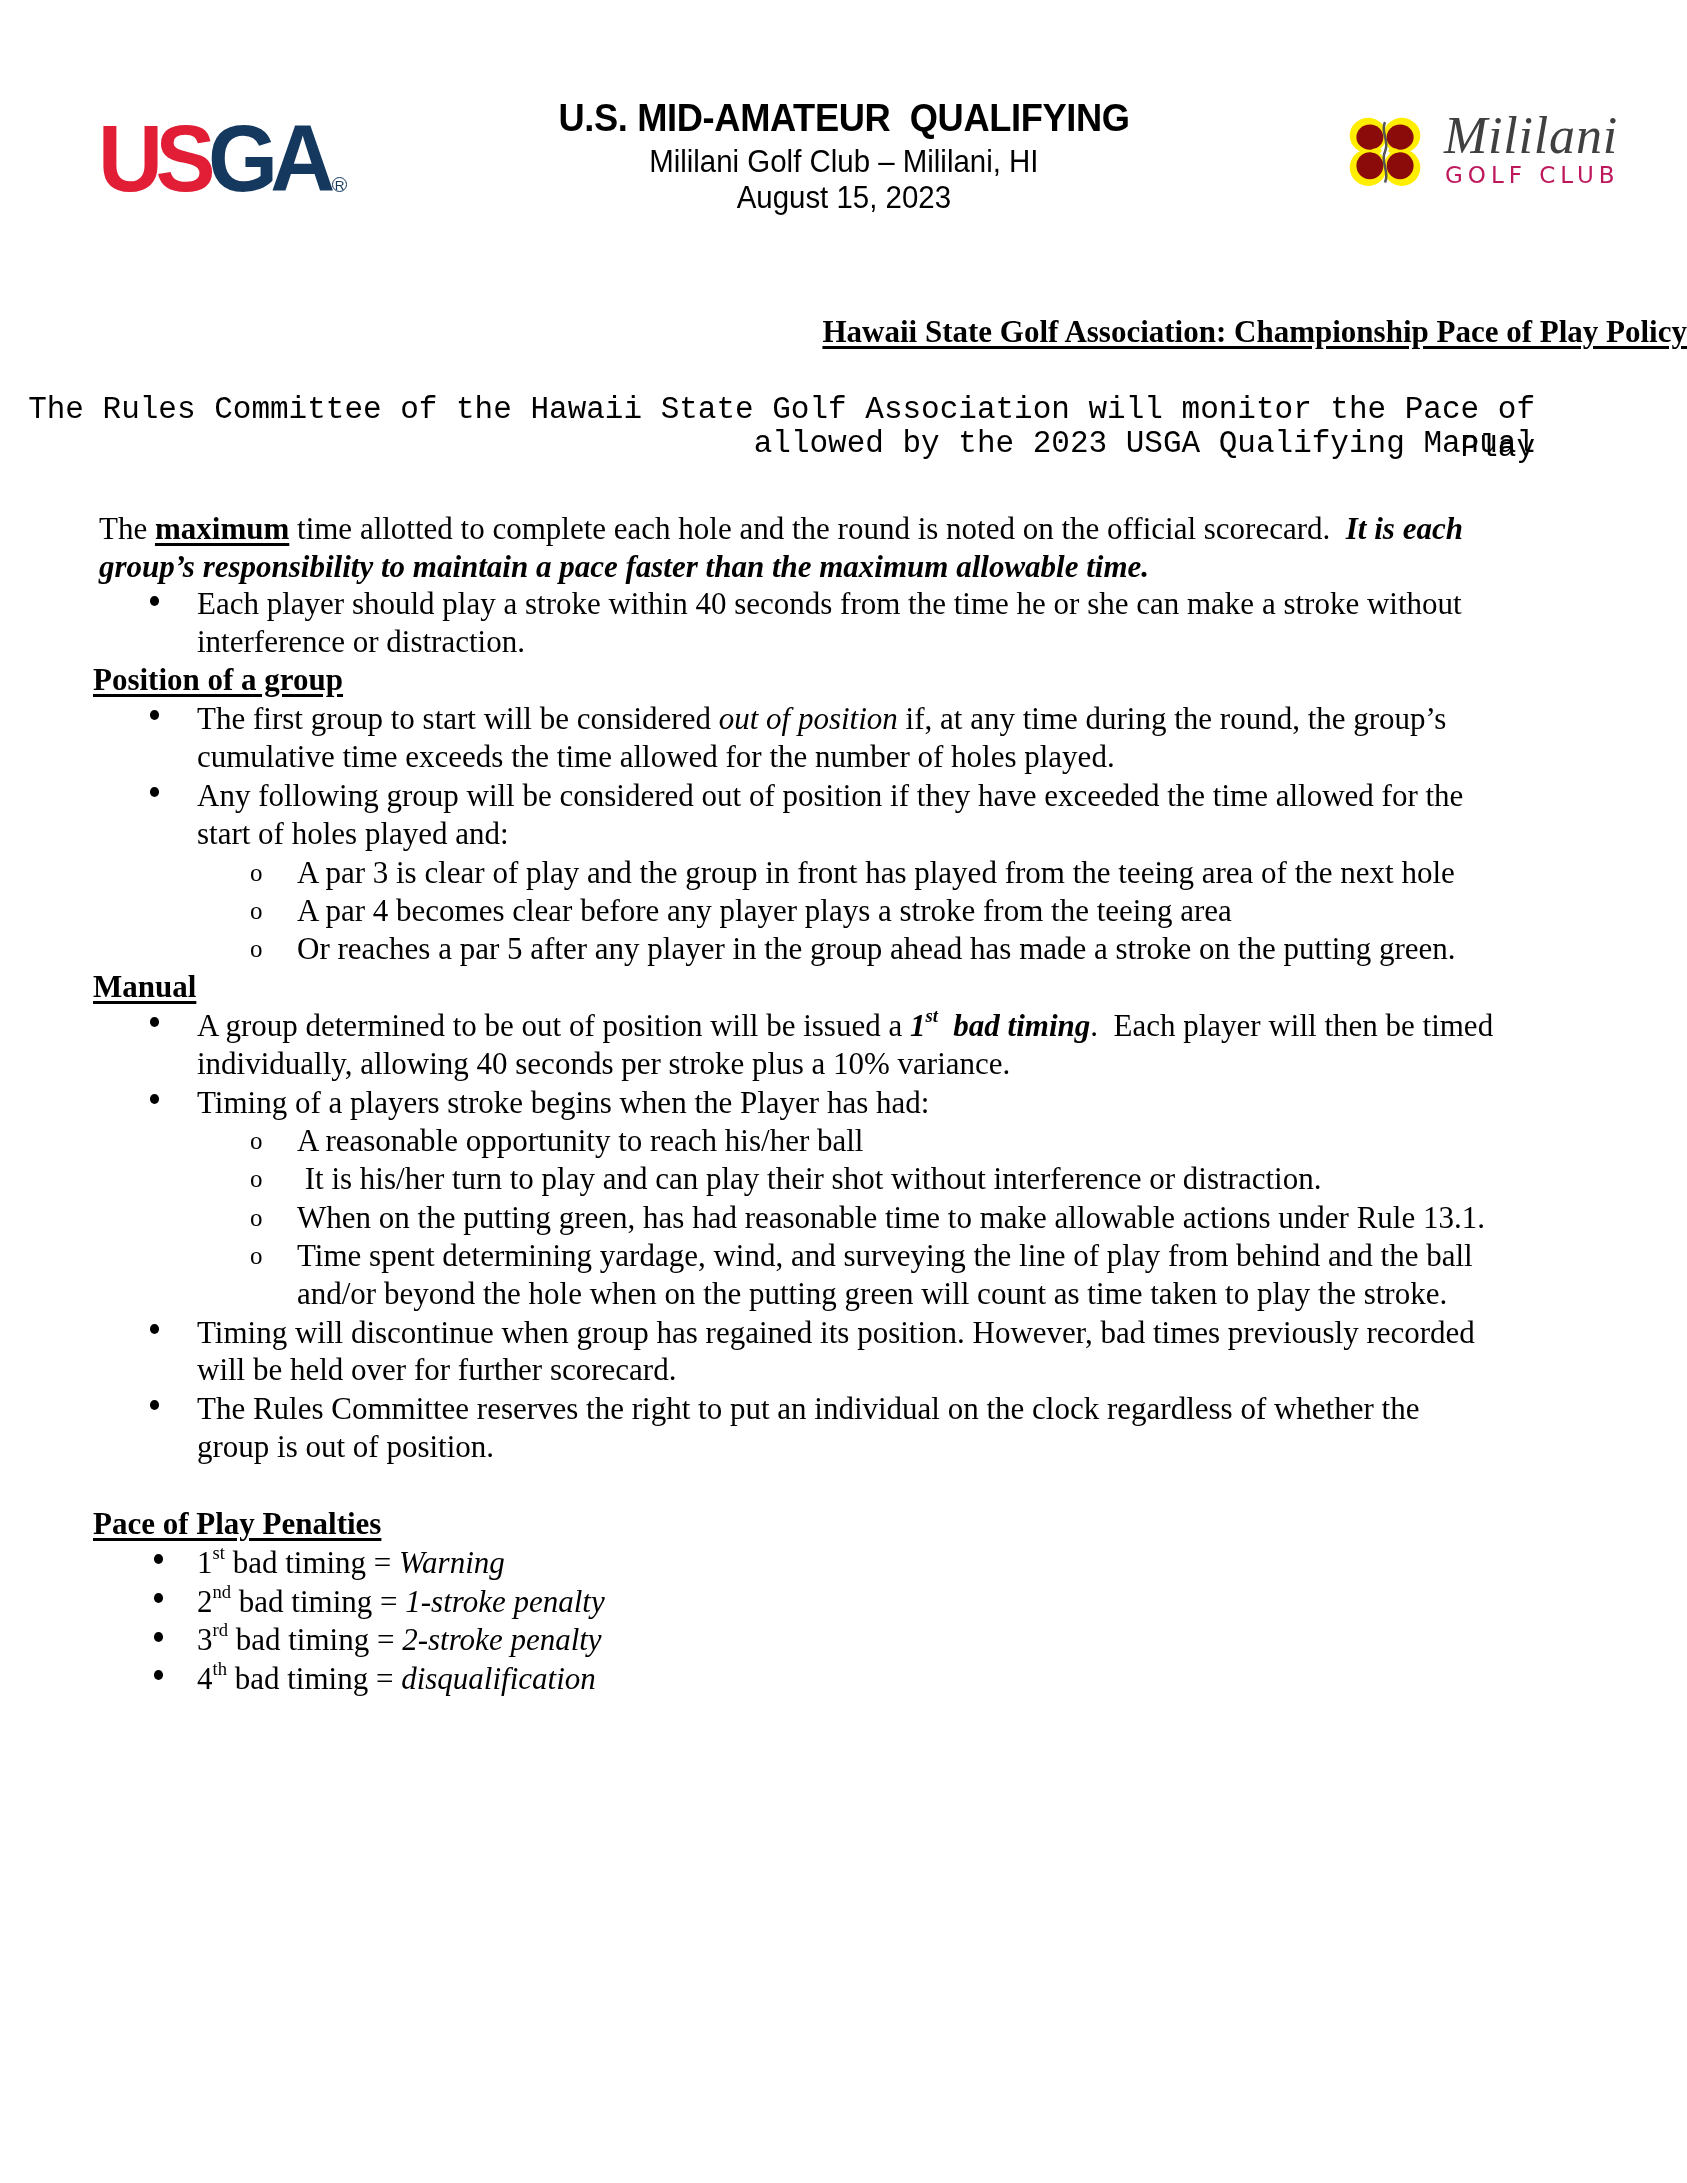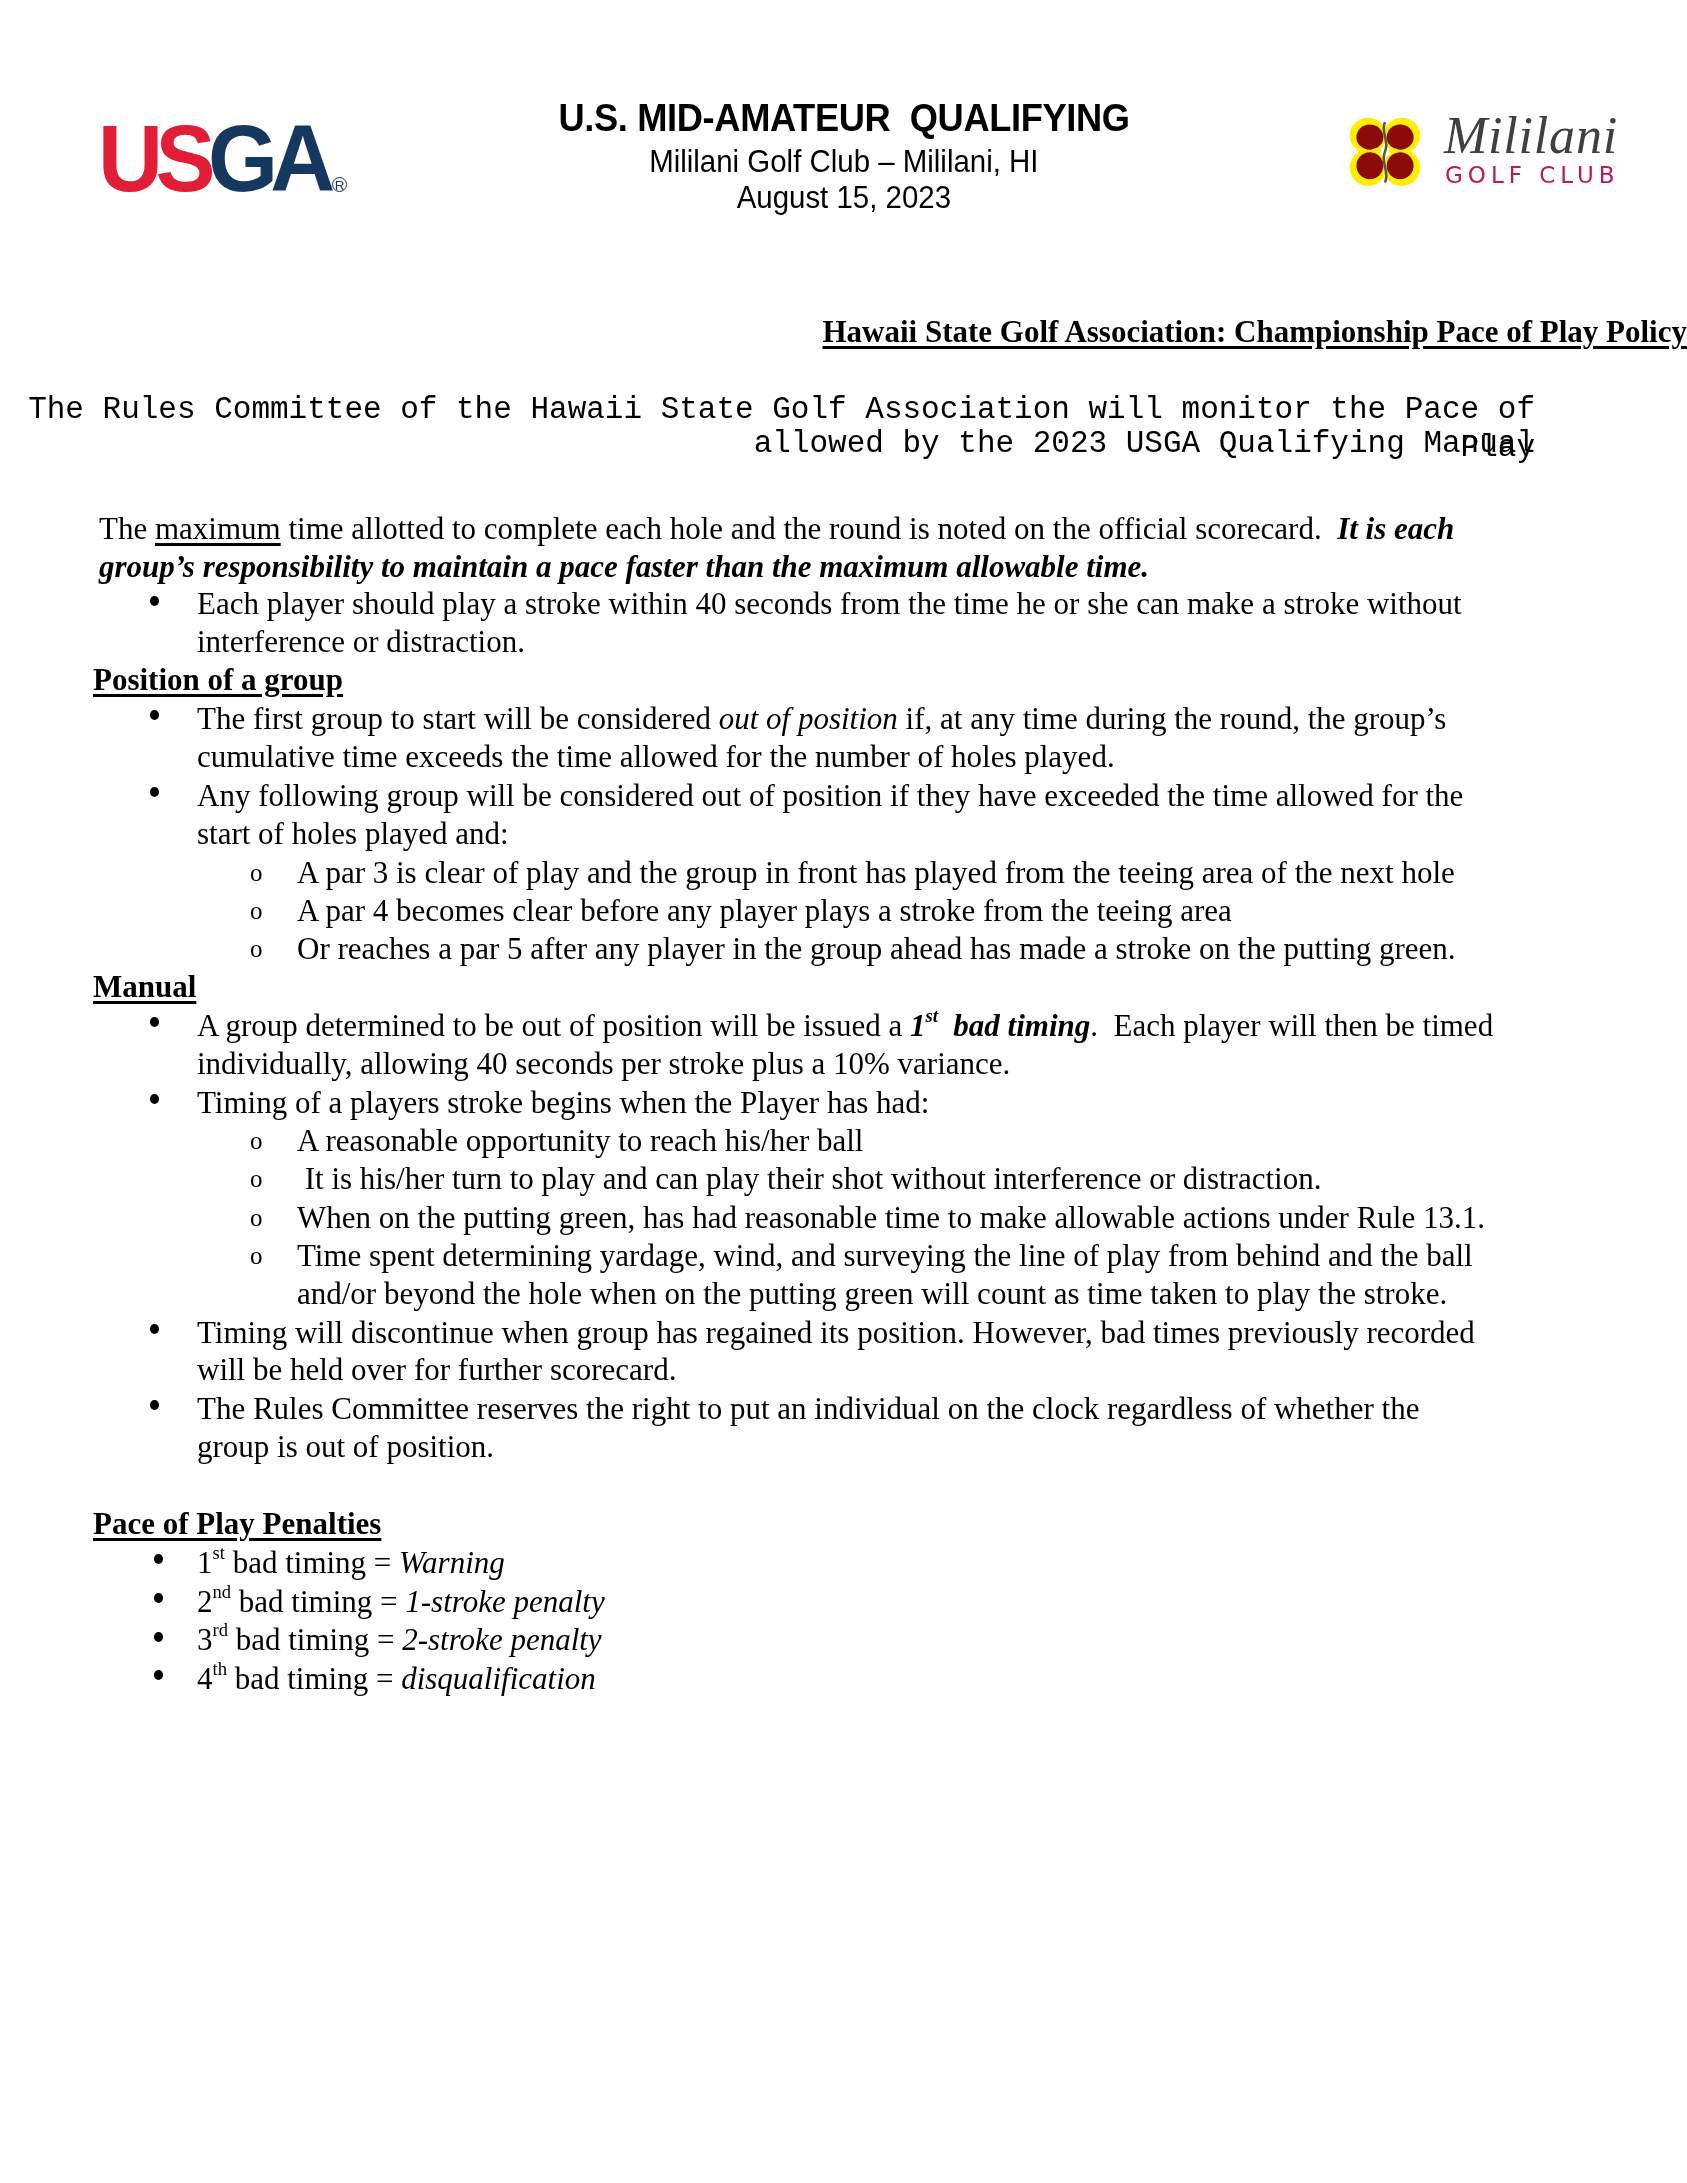--- a/index.html
+++ b/index.html
@@ -18,21 +18,21 @@
   .center-line { position: absolute; left: 0; width: 1535px; text-align: right; font-size: 31px; line-height: 38px; font-family: Liberation Mono, monospace; }
   .sec-head { position: absolute; left: 93px; font-weight: bold; font-size: 31px; line-height: 38px;
               text-decoration: underline; text-decoration-thickness: 2.5px; text-underline-offset: 4.2px; }
   .bullet { position: absolute; left: 148px; width: 13.5px; height: 13.5px; }
   .bullet::before { content: ""; position: absolute; left: 1.7px; top: 0; width: 9.3px; height: 10px; border-radius: 50%; background: #000; }
   .sub-bullet { position: absolute; left: 250px; font-size: 25px; line-height: 38px; }
   .b-text { left: 197px; }
   .s-text { left: 297px; }
   .p-text { left: 197px; }
   sup { font-size: 60%; line-height: 0; position: relative; top: -0.15em; vertical-align: super; }
-  .u-bold { font-weight: normal; text-decoration: underline; text-decoration-thickness: 2.5px; text-underline-offset: 4.2px; }
+  .u-bold { font-weight: bold; text-decoration: underline; text-decoration-thickness: 2.5px; text-underline-offset: 4.2px; }
   .bi { font-weight: bold; font-style: italic; }
   .i { font-style: italic; }
 
   
   .usga-logo { position: absolute; left: 98px; top: 122px; height: 76px; width: 253px;
                font-family: "Liberation Sans", sans-serif; font-weight: bold; font-size: 100px;
                line-height: 76px; letter-spacing: -8.4px; transform: scaleX(0.9) scaleY(0.95); transform-origin: 0 0; }
   .usga-us { color: #e21e36; }
   .usga-ga { color: #14385e; }
   .usga-reg { position: absolute; left: 332px; top: 177px; font-family: "Liberation Sans", sans-serif;

